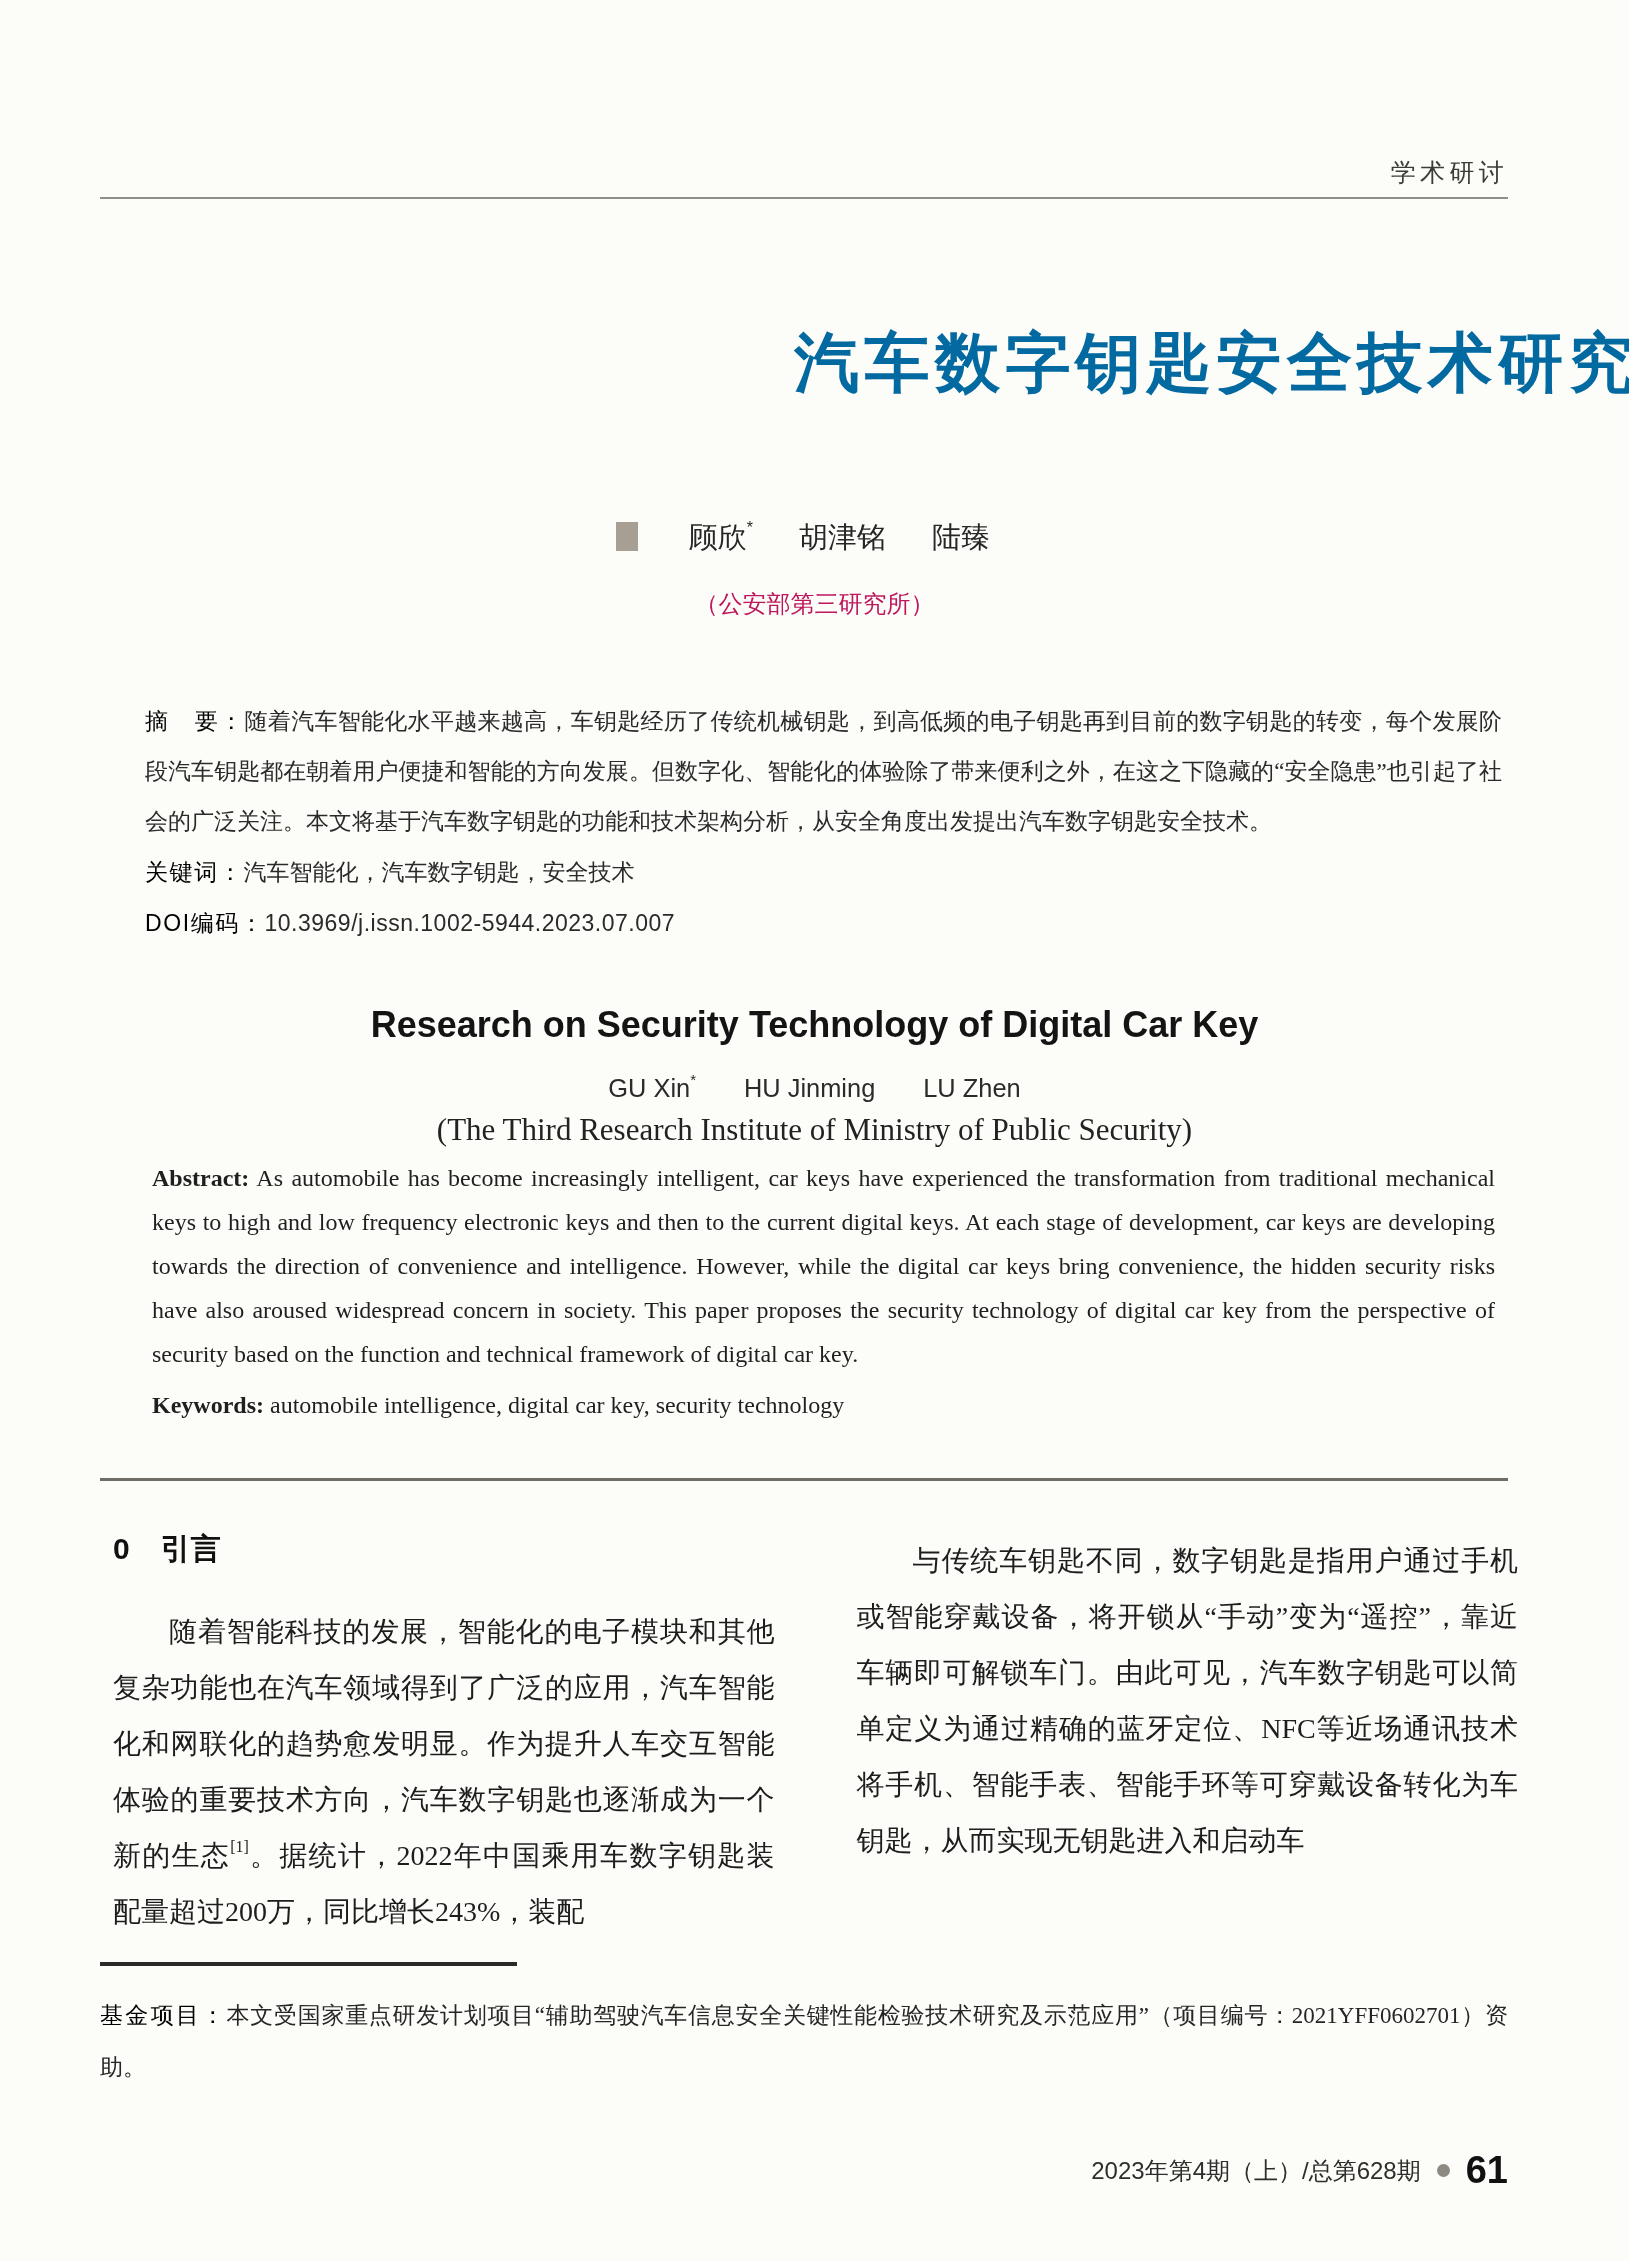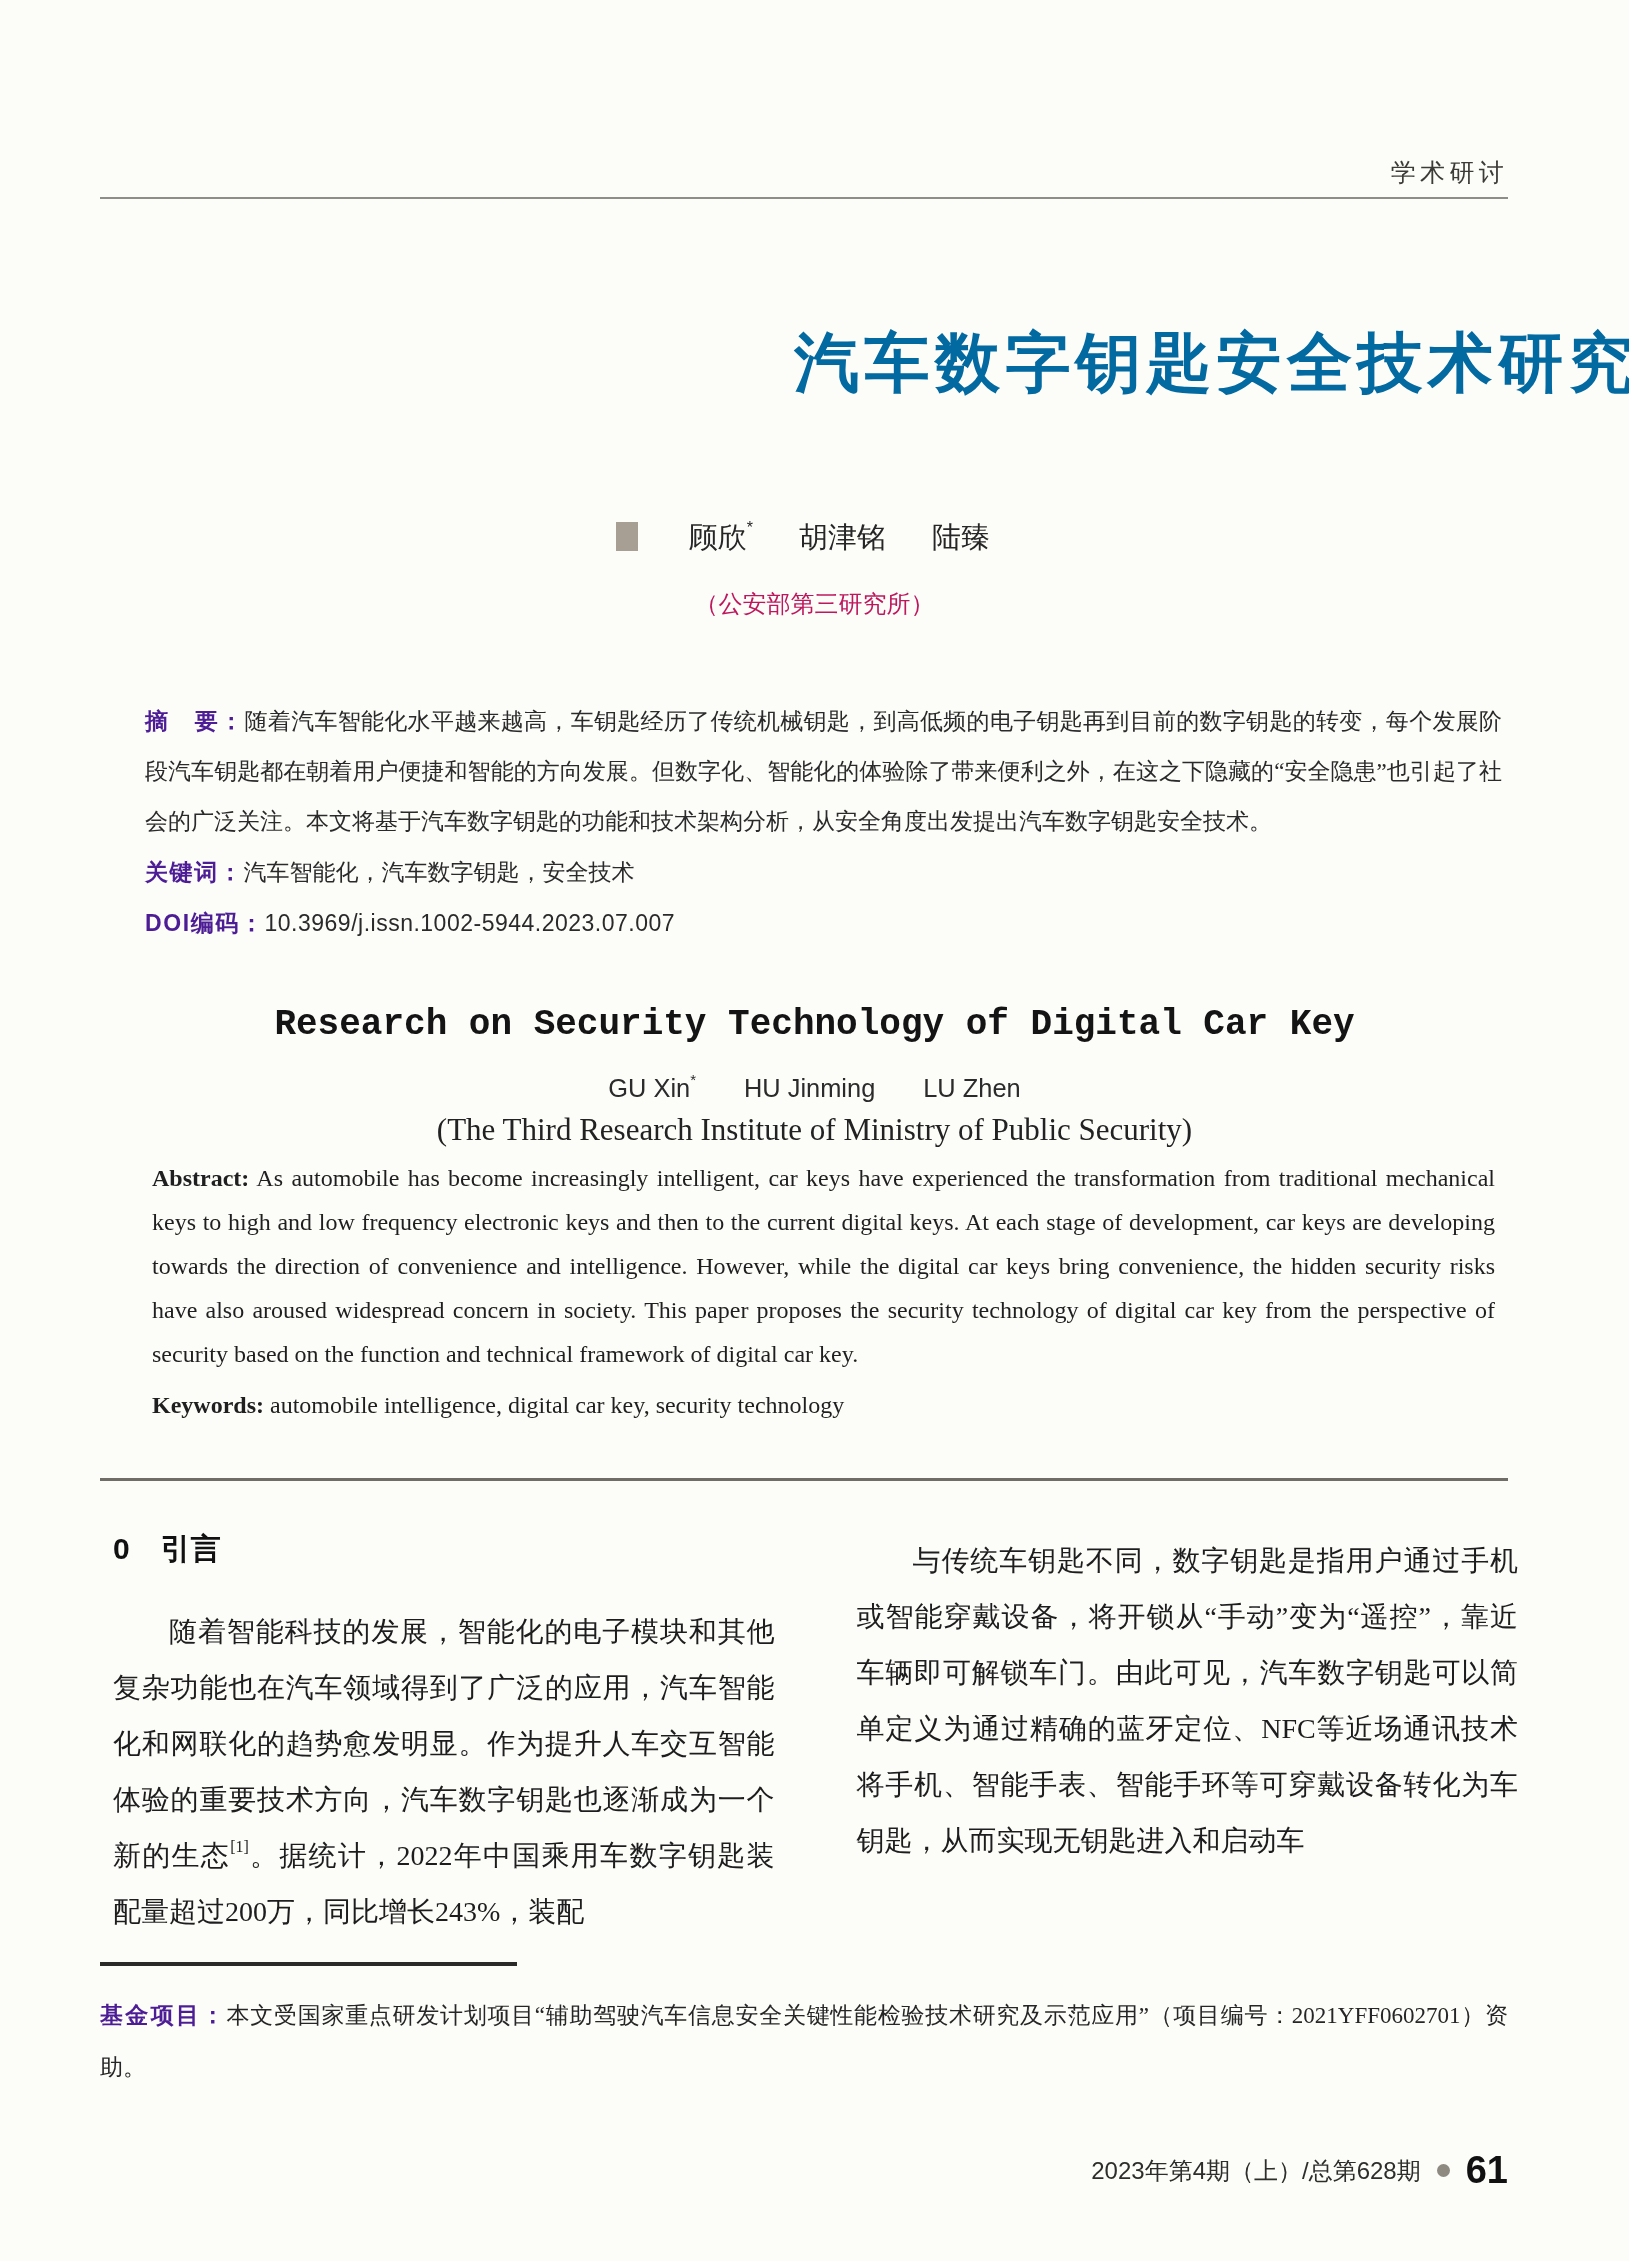--- a/index.html
+++ b/index.html
@@ -18,26 +18,26 @@
     font-family:"Liberation Sans","DejaVu Sans",sans-serif;}
   .author-marker{display:inline-block;width:21.6px;height:29px;background:#a79f94;margin-right:28px;vertical-align:-4.3px;}
   .authors-zh .author{margin:0 23px;}
   .authors-zh sup{font-size:16px;vertical-align:14px;}
   .affil-zh{position:absolute;top:588px;left:0;width:100%;text-align:center;font-size:24px;color:#be185d;}
 
   
   .zh-meta{position:absolute;top:696px;left:145px;width:1357px;font-size:23px;line-height:50px;
     text-align:justify;color:#2a2a2a;}
   .zh-meta p{margin:0;}
-  .lbl{font-family:"Liberation Sans","DejaVu Sans",sans-serif;font-weight:700;color:#4c1d95;letter-spacing:1.6px;}
+  .lbl{font-family:"Liberation Sans","DejaVu Sans",sans-serif;font-weight:400;color:#000000;letter-spacing:1.6px;}
   .doi-val{font-family:"Liberation Sans","DejaVu Sans",sans-serif;font-weight:400;letter-spacing:0.5px;}
 
   
   .en-title{position:absolute;top:1004px;left:0;width:100%;margin:0;text-align:center;
-    font-family:Liberation Mono, monospace;font-weight:700;font-size:36px;color:#141414;}
+    font-family:Liberation Sans, sans-serif;font-weight:700;font-size:36px;color:#141414;}
   .en-authors{position:absolute;top:1071px;left:0;width:100%;text-align:center;
     font-family:"Liberation Sans","DejaVu Sans",sans-serif;font-size:25.4px;color:#2b2b2b;}
   .en-authors .author{margin:0 24px;}
   .en-authors sup{font-size:15px;vertical-align:12px;}
   .en-affil{position:absolute;top:1112px;left:0;width:100%;text-align:center;font-size:31px;color:#222;}
   .en-abstract{position:absolute;top:1149px;left:145px;width:1357px;font-size:24px;line-height:44px;
     text-align:justify;color:#1f1f1f;}
   .en-abstract p{margin:7px;}
   .en-lbl{font-weight:700;font-family:"Liberation Serif","DejaVu Serif",serif;}
 

